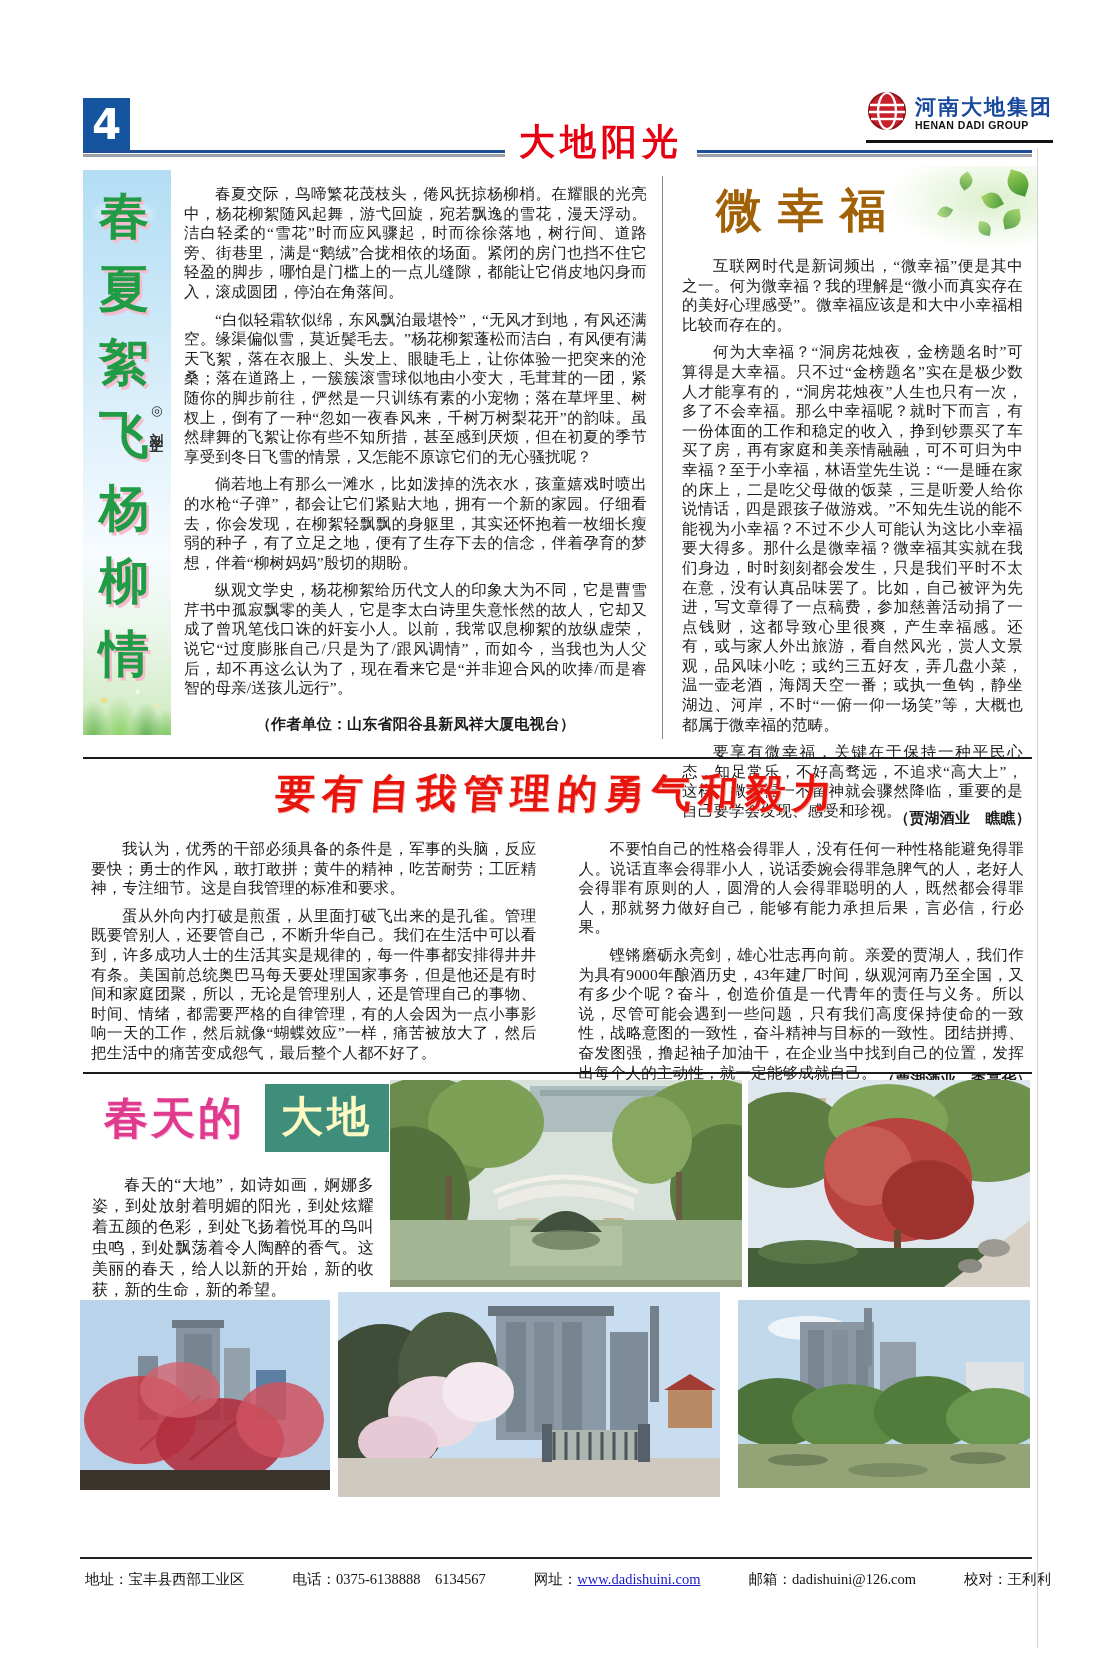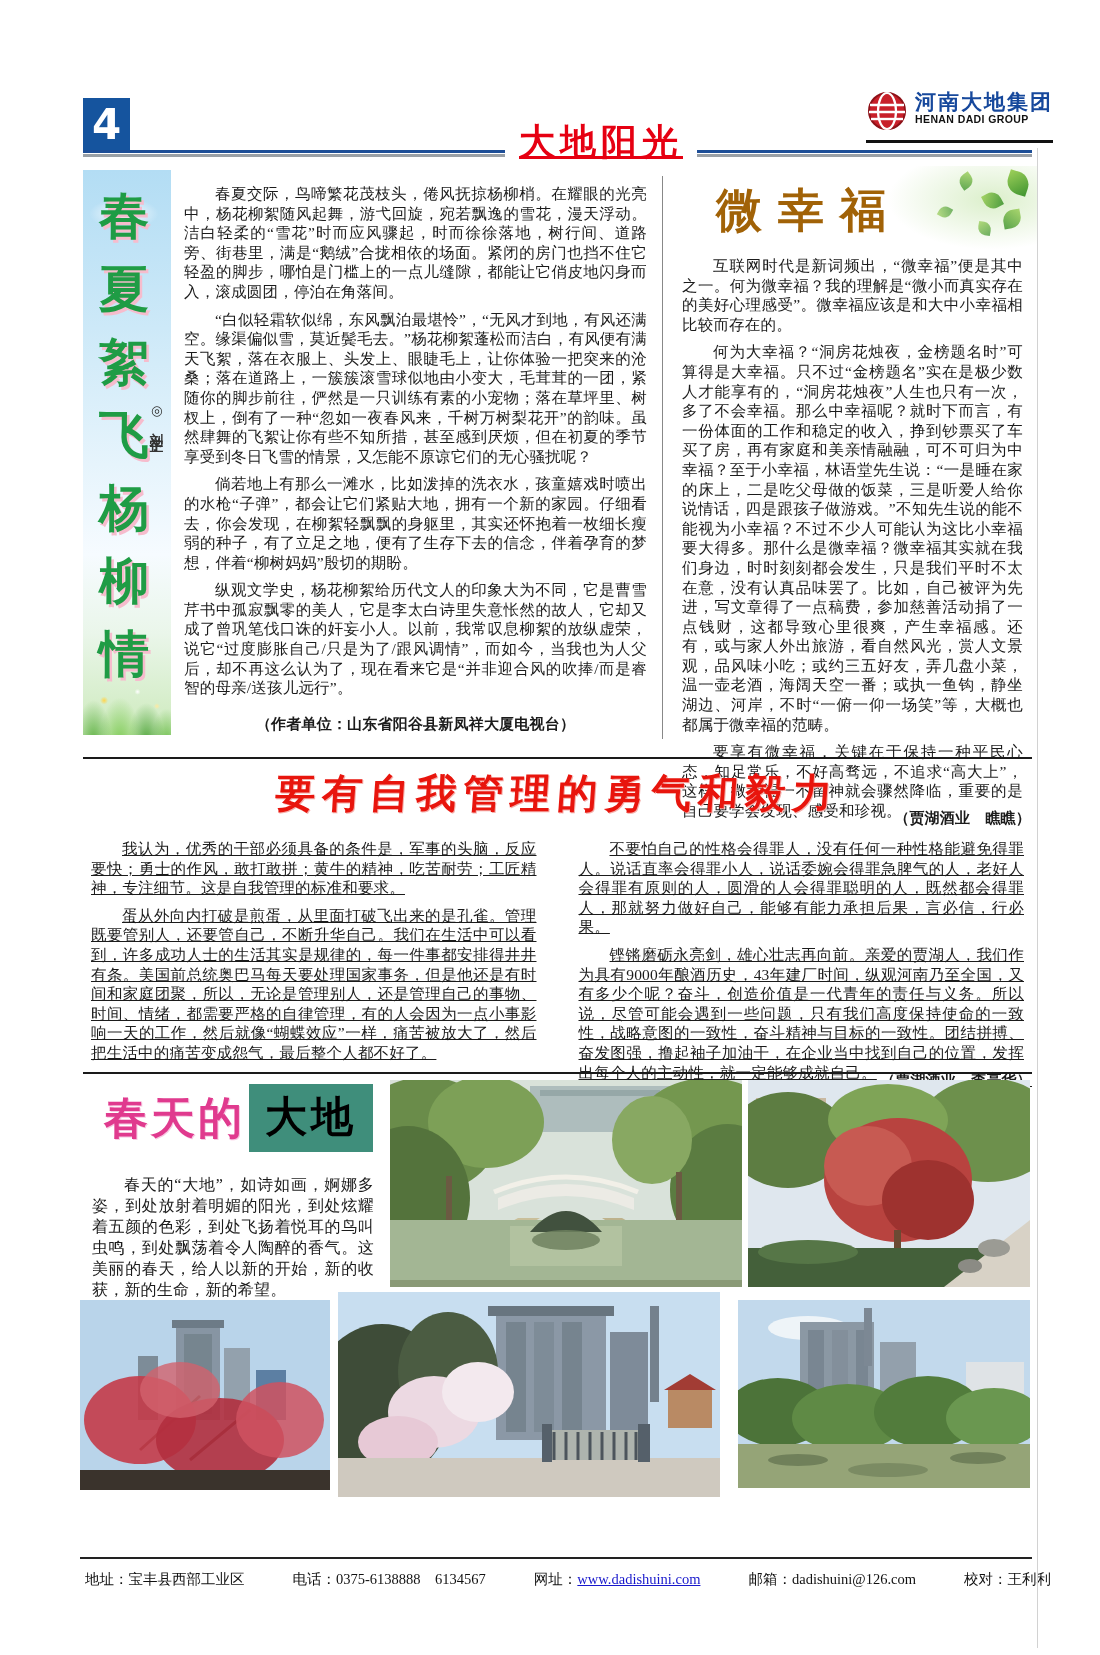--- a/index.html
+++ b/index.html
@@ -7,22 +7,22 @@
         font-family:"Liberation Serif","DejaVu Serif",serif;color:#1b1b1b;}
   .abs{position:absolute;}
 
   
   .pagenum{left:83px;top:98px;width:47px;height:52px;background:#15549e;color:#fff;
            display:flex;align-items:center;justify-content:center;
            font:bold 42px "DejaVu Sans","Liberation Sans",sans-serif;}
   .head-rule{left:83px;top:150px;width:949px;height:1px;background:#fff;
              border-top:3px solid #1d4e97;border-bottom:3px solid #9aa0a6;}
   .masthead{left:505px;top:118px;background:#fff;padding:0 14px;color:#e60012;
-            font:bold 36px "Liberation Sans",sans-serif;letter-spacing:5px;z-index:3;text-decoration:underline;}
-  .logo{left:866px;top:90px;display:flex;align-items:flex-start;gap:7px;
+            font:bold 36px "Liberation Sans",sans-serif;letter-spacing:5px;z-index:3;}
+  .logo{left:866px;top:90px;display:flex;align-items:center;gap:7px;
         border-bottom:3px solid #111;padding-bottom:4px;background:#fff;z-index:3;}
   .logo-cn{font:bold 21px "Liberation Sans",sans-serif;color:#16489c;letter-spacing:2px;line-height:1.1;}
   .logo-en{font:bold 10.5px "Liberation Sans",sans-serif;color:#111;letter-spacing:0.4px;}
 
   
   .bodytext{font-size:15.5px;line-height:19.6px;text-align:justify;text-justify:inter-ideograph;
             letter-spacing:0.2px;}
   .bodytext p{margin:8px;text-indent:2em;}
   .attr-center{text-align:center;font-weight:bold;margin-top:17px;font-size:15px;}
   .attr-right{text-align:right;font-weight:bold;margin-top:-19.6px;font-size:15px;}
@@ -65,27 +65,27 @@
   .leaf.l4{right:16px;top:44px;transform:rotate(80deg);width:18px;height:18px;opacity:.85;}
   .leaf.l5{right:86px;top:40px;transform:rotate(-60deg);width:12px;height:12px;opacity:.7;}
   .leaf.l6{right:46px;top:56px;transform:rotate(10deg);width:13px;height:13px;opacity:.75;}
 
   
   .hdiv{left:83px;width:949px;height:0;border-top:2px solid #1a1a1a;}
   .sm-title{left:83px;top:766px;width:949px;text-align:center;color:#e8150d;
             font:bold 40px "Liberation Serif",serif;letter-spacing:7px;
             transform:skewX(-4deg);text-shadow:1px 1px 0 #f5b0ac;}
   .sm-cols{left:83px;top:831px;width:949px;display:flex;gap:26px;}
-  .sm-col{flex:1;text-decoration:underline;}
+  .sm-col{flex:1;}
 
   
   .spring-title{left:104px;top:1084px;display:flex;align-items:center;z-index:2;}
   .spring-lead{color:#e03a8e;font:bold 44px "Liberation Sans",sans-serif;letter-spacing:3px;
                text-shadow:1px 1px 0 #f7c9e2;}
-  .spring-box{margin-left:4px;background:#3f8e7b;color:#000000;padding:5px 16px 7px;
+  .spring-box{margin-left:20px;background:#3f8e7b;color:#fef9c3;padding:5px 16px 7px;
               font:bold 42px "Liberation Sans",sans-serif;letter-spacing:4px;}
   .spring-text{left:84px;top:1166px;width:298px;font-size:16px;line-height:21px;}
 
   .photo{overflow:hidden;background:#ddd;}
   .photo svg{display:block;width:100%;height:100%;}
 
   
   .foot-rule{left:80px;top:1557px;width:952px;height:0;border-top:2px solid #222;}
   .footer{left:85px;top:1570px;width:945px;display:flex;justify-content:space-between;
           font-size:14.5px;color:#111;white-space:nowrap;gap:48px;}

